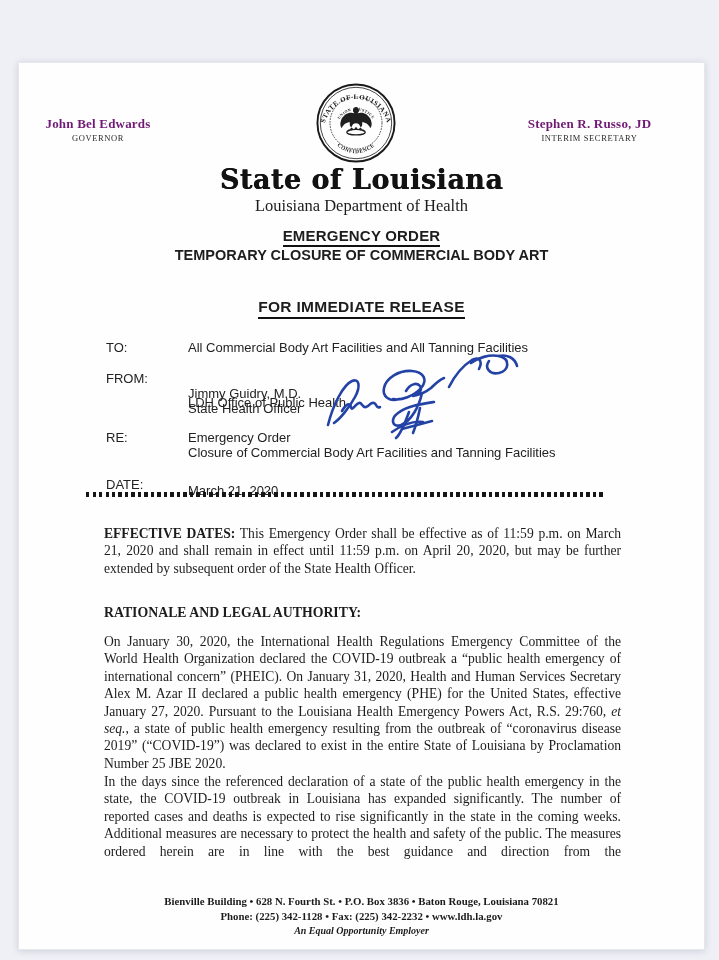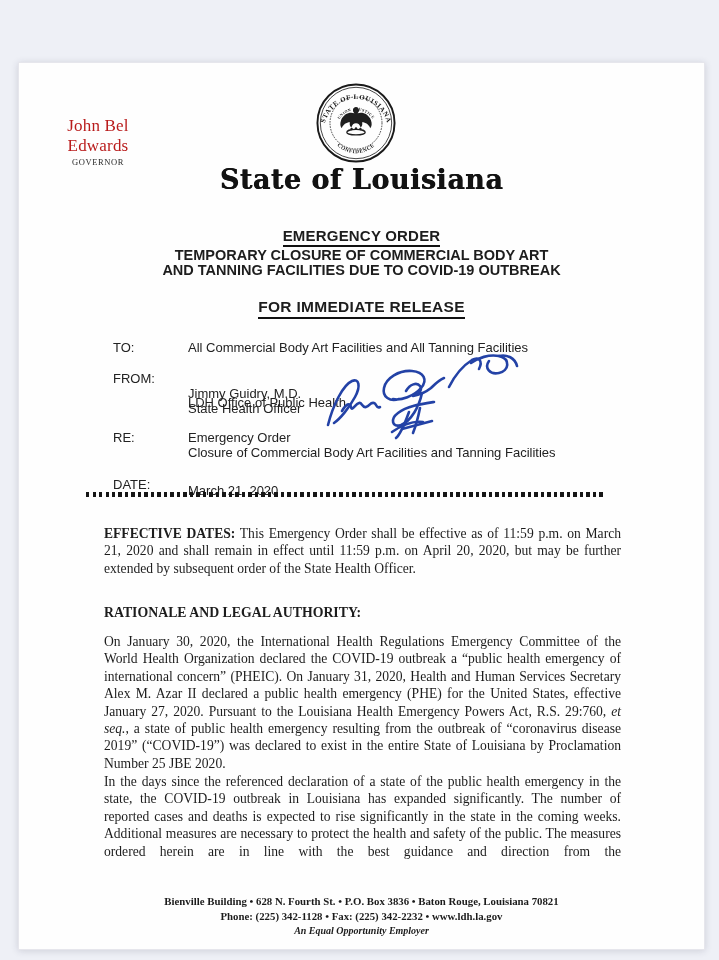--- a/index.html
+++ b/index.html
@@ -15,21 +15,21 @@
     position: absolute; left: 18px; top: 62px;
     width: 685px; height: 886px;
     background: #fefefe;
     border: 1px solid #e6e6ec;
     box-shadow: 0 1px 7px rgba(40,40,70,.16);
   }
   .center { position: absolute; left: 0; width: 100%; text-align: center; }
 
   
   .official { position: absolute; text-align: center; font-family: "Liberation Serif", serif; }
-  .official .name { font-weight: normal; font-size: 17px; letter-spacing: .2px; color: #b91c1c; }
+  .official .name { font-weight: bold; font-size: 13px; letter-spacing: .2px; color: #701a75; }
   .official .role { font-size: 8.5px; letter-spacing: .6px; margin-top: 1px; color: #2a2a2a; }
 
   
   .seal { position: absolute; left: 297px; top: 20px; width: 80px; height: 80px; }
 
   .state-title {
     top: 101px;
     font-family: "DejaVu Serif", serif;
     font-weight: bold;
     font-size: 27px;
@@ -42,21 +42,21 @@
   .sans { font-family: "Liberation Sans", sans-serif; }
   .order-heading { top: 164px; font-weight: bold; font-size: 15px; letter-spacing: .2px; }
   .order-heading .ul, .release-heading .ul {
     display: inline-block; border-bottom: 2.5px solid #111; padding-bottom: 1px;
   }
   .order-sub1 { top: 184px; font-weight: bold; font-size: 14.5px; }
   .order-sub2 { top: 199px; font-weight: bold; font-size: 14.5px; }
   .release-heading { top: 235px; font-weight: bold; font-size: 15.5px; letter-spacing: .3px; }
 
   
-  .memo-label { position: absolute; left: 87px; font-family: "Liberation Sans", sans-serif; font-size: 13px; color: #222; margin-left: 7px; }
+  .memo-label { position: absolute; left: 87px; font-family: "Liberation Sans", sans-serif; font-size: 13px; color: #222; }
   .memo-value { position: absolute; left: 169px; font-family: "Liberation Sans", sans-serif; font-size: 13px; color: #222; line-height: 15.5px; }
 
   .signature { position: absolute; left: 303px; top: 284px; width: 208px; height: 100px; }
 
   .dotrule {
     position: absolute; left: 67px; top: 429px; width: 517px; height: 4.5px;
     background-image: repeating-linear-gradient(90deg, #161616 0 3.2px, transparent 3.2px 6.5px);
   }
 
   
@@ -81,20 +81,24 @@
 </style>
 </head>
 <body>
 
 <div class="paper">
 
   <div class="official" style="left:18px; top:53px; width:122px;">
     <div class="name">John Bel Edwards</div>
     <div class="role">GOVERNOR</div>
   </div>
+  <div class="official" style="left:503px; top:53px; width:135px;">
+    <div class="name">Stephen R. Russo, JD</div>
+    <div class="role">INTERIM SECRETARY</div>
+  </div>
 
   <svg class="seal" viewBox="0 0 100 100" aria-hidden="true">
     <defs>
       <path id="arcTop" d="M 10,60 A 40,40 0 0 1 90,60" fill="none"></path>
       <path id="arcInner" d="M 26,52 A 25,25 0 0 1 74,52" fill="none"></path>
       <path id="arcBottom" d="M 17,62 A 34,34 0 0 0 83,62" fill="none"></path>
     </defs>
     <circle cx="50" cy="50" r="48.2" fill="none" stroke="#1a1a1a" stroke-width="2.4"></circle>
     <circle cx="50" cy="50" r="44.6" fill="none" stroke="#1a1a1a" stroke-width="1"></circle>
     <circle cx="50" cy="50" r="32.5" fill="none" stroke="#1a1a1a" stroke-width="1" stroke-dasharray="2 1.4"></circle>
@@ -111,26 +115,26 @@
     <g fill="#1f1f1f">
       <path d="M50,30 c-2.2,0 -3.8,1.8 -3.8,4.2 c0,1.6 0.8,2.8 1.8,3.6 c-6,-2.2 -13.6,0.8 -16.6,8.4 c-1.8,4.6 -1,8.4 0.8,10.4 c1.8,-4.6 5.6,-7.4 10.2,-7.4 c-0.8,2.8 0,5.4 1.8,6.4 c1,-3.6 2.8,-5.4 5.8,-5.4 c3,0 4.8,1.8 5.8,5.4 c1.8,-1 2.6,-3.6 1.8,-6.4 c4.6,0 8.4,2.8 10.2,7.4 c1.8,-2 2.6,-5.8 0.8,-10.4 c-3,-7.6 -10.6,-10.6 -16.6,-8.4 c1,-0.8 1.8,-2 1.8,-3.6 C53.8,31.8 52.2,30 50,30 z"></path>
       <ellipse cx="50" cy="61.5" rx="11.5" ry="3.4" fill="none" stroke="#1f1f1f" stroke-width="1.6"></ellipse>
       <circle cx="44.5" cy="57.5" r="1.5"></circle>
         <circle cx="50" cy="56.8" r="1.5"></circle>
         <circle cx="55.5" cy="57.5" r="1.5"></circle>
     </g>
   </svg>
 
   <div class="center state-title">State of Louisiana</div>
+  <div class="center dept-title">Louisiana Department of Health</div>
 
   <div class="center sans order-heading">
     <span class="ul">EMERGENCY ORDER</span>
   </div>
   <div class="center sans order-sub1">TEMPORARY CLOSURE OF COMMERCIAL BODY ART</div>
-  <div class="center sans order-sub2">AND TANNING FACILITIES DUE TO COVID-19 OUTBREAK</div>
   <div class="center sans release-heading">
     <span class="ul">FOR IMMEDIATE RELEASE</span>
   </div>
 
   <div class="memo-label" style="top:277px;">TO:</div>
   <div class="memo-value" style="top:277px;">All Commercial Body Art Facilities and All Tanning Facilities</div>
 
   <div class="memo-label" style="top:308px;">FROM:</div>
   <div class="memo-value" style="top:308px;margin-top:24px;">LDH Office of Public Health</div>
   <div class="memo-value" style="top:323px;">Jimmy Guidry, M.D.</div>

